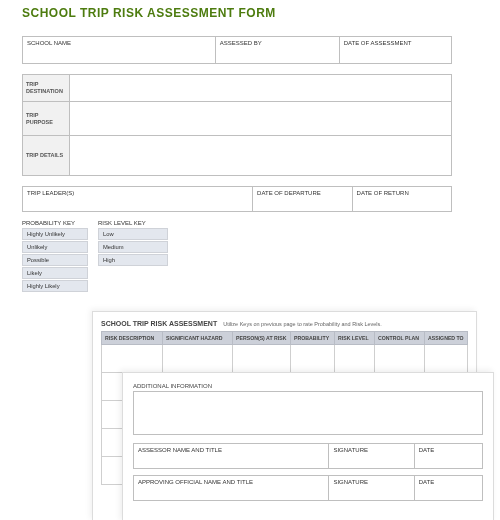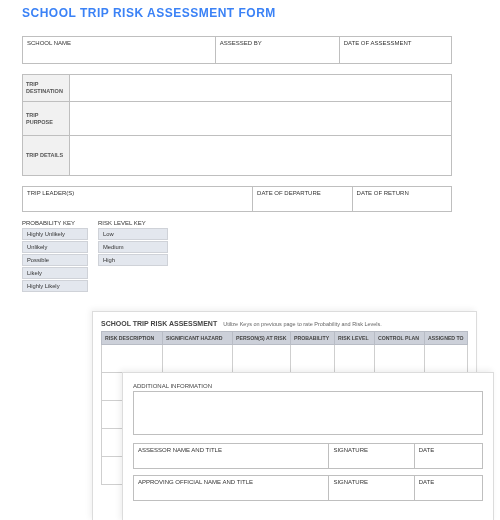--- a/index.html
+++ b/index.html
@@ -16,21 +16,21 @@
   .page {
     background: #fff;
     position: absolute;
   }
   .page1 {
     left: 22px; top: 6px; width: 430px;
   }
   .form-title {
     font-size: 12px;
     font-weight: 700;
-    color: #3b82f6;
+    color: #4d7c0f;
     letter-spacing: 0.5px;
     margin-bottom: 16px;
   }
 
   .row { display: flex; }
   .cell {
     border: 1px solid #bfbfbf;
     padding: 3px 4px;
     background: #fff;
   }

